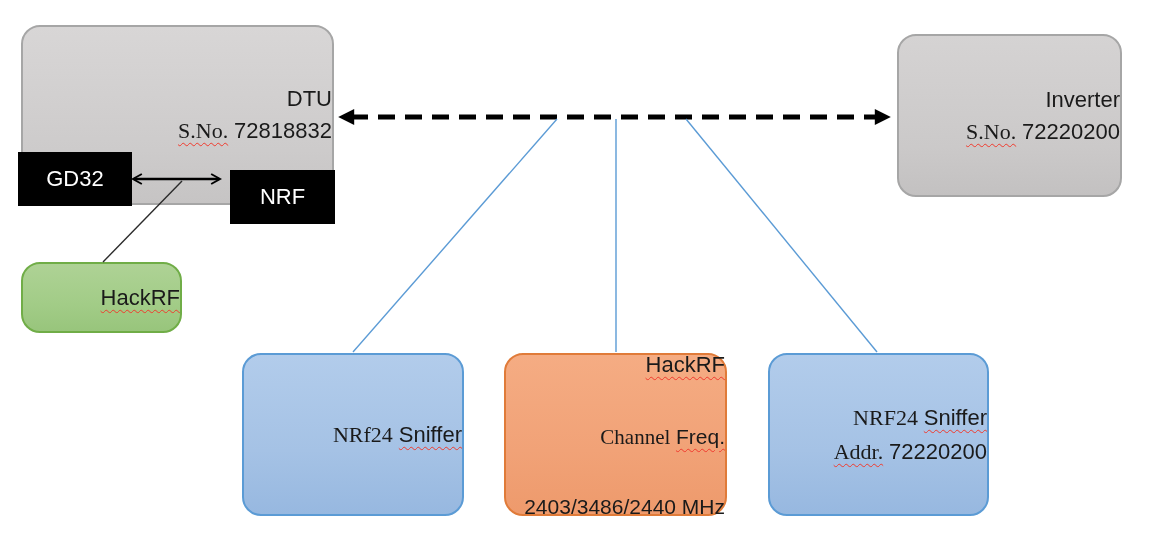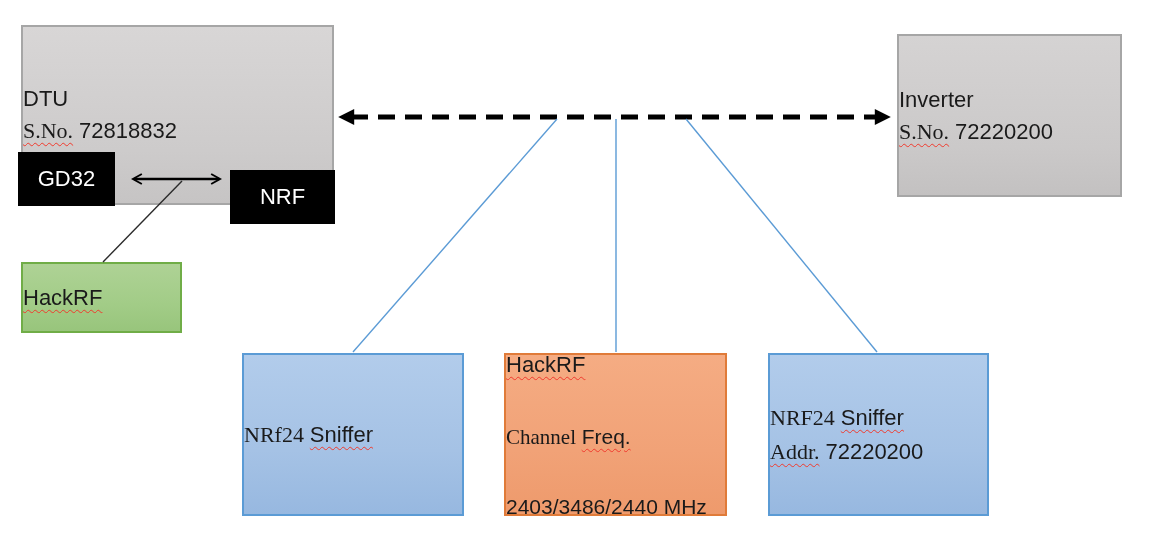--- a/index.html
+++ b/index.html
@@ -12,46 +12,47 @@
     position: relative;
     width: 1157px;
     height: 543px;
     background: #ffffff;
     overflow: hidden;
   }
   .box {
     position: absolute;
     display: flex;
     flex-direction: column;
-    align-items: flex-start;
+    align-items: flex-end;
     justify-content: center;
     text-align: center;
     line-height: 32px;
     font-size: 22px;
+    border-radius: 19px;
   }
   .box-dtu {
     left: 21px; top: 25px; width: 313px; height: 180px;
     background: linear-gradient(180deg, #d8d6d6 0%, #cdcbcb 70%, #c6c4c4 100%);
     border: 2px solid #a6a6a6;
   }
   .box-inverter {
     left: 897px; top: 34px; width: 225px; height: 163px;
     background: linear-gradient(180deg, #d5d3d3 0%, #cbc9c9 70%, #c3c1c1 100%);
     border: 2px solid #a6a6a6;
   }
   .chip {
     position: absolute;
     background: #000000;
     color: #ffffff;
     display: flex;
     align-items: center;
     justify-content: center;
     font-size: 22px;
   }
-  .chip-gd32 { left: 18px; top: 152px; width: 97px; height: 54px; }
+  .chip-gd32 { left: 18px; top: 152px; width: 114px; height: 54px; }
   .chip-nrf  { left: 230px; top: 170px; width: 105px; height: 54px; }
   .box-logic {
     left: 21px; top: 262px; width: 161px; height: 71px;
     background: linear-gradient(180deg, #aed295 0%, #a2cc87 60%, #98c57c 100%);
     border: 2px solid #70ad47;
   }
   .box-sniffer-left {
     left: 242px; top: 353px; width: 222px; height: 163px;
     background: linear-gradient(180deg, #b2cceb 0%, #a5c2e5 60%, #97b8e0 100%);
     border: 2px solid #5b9bd5;

